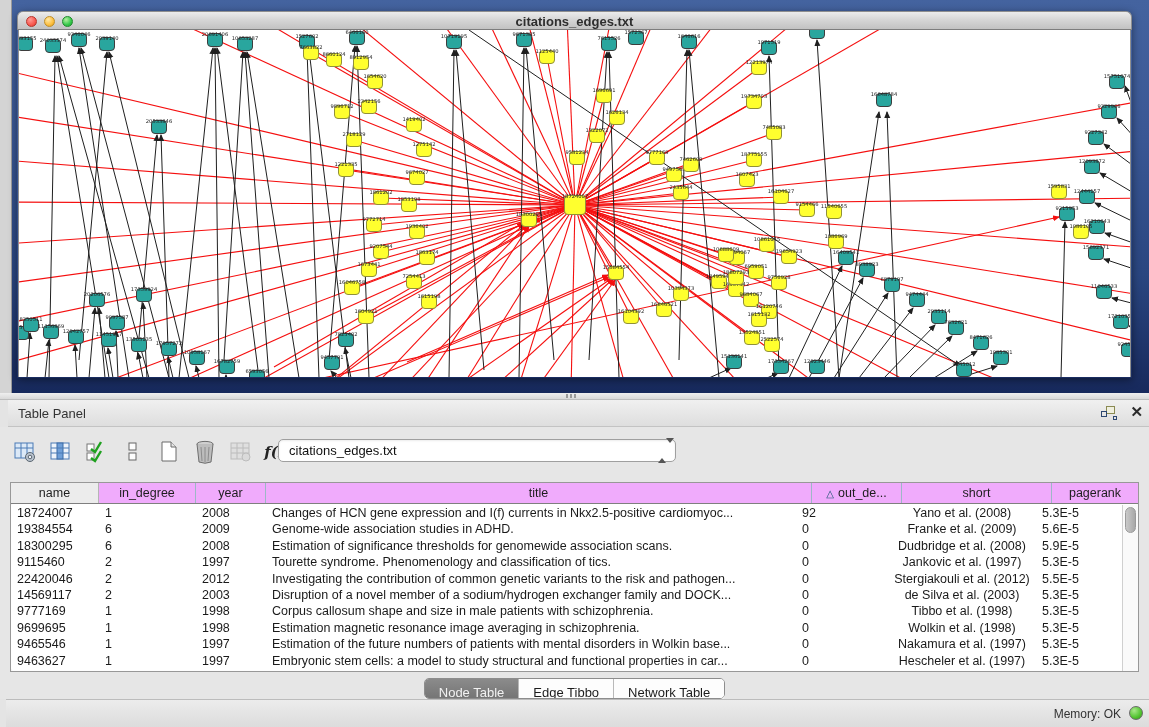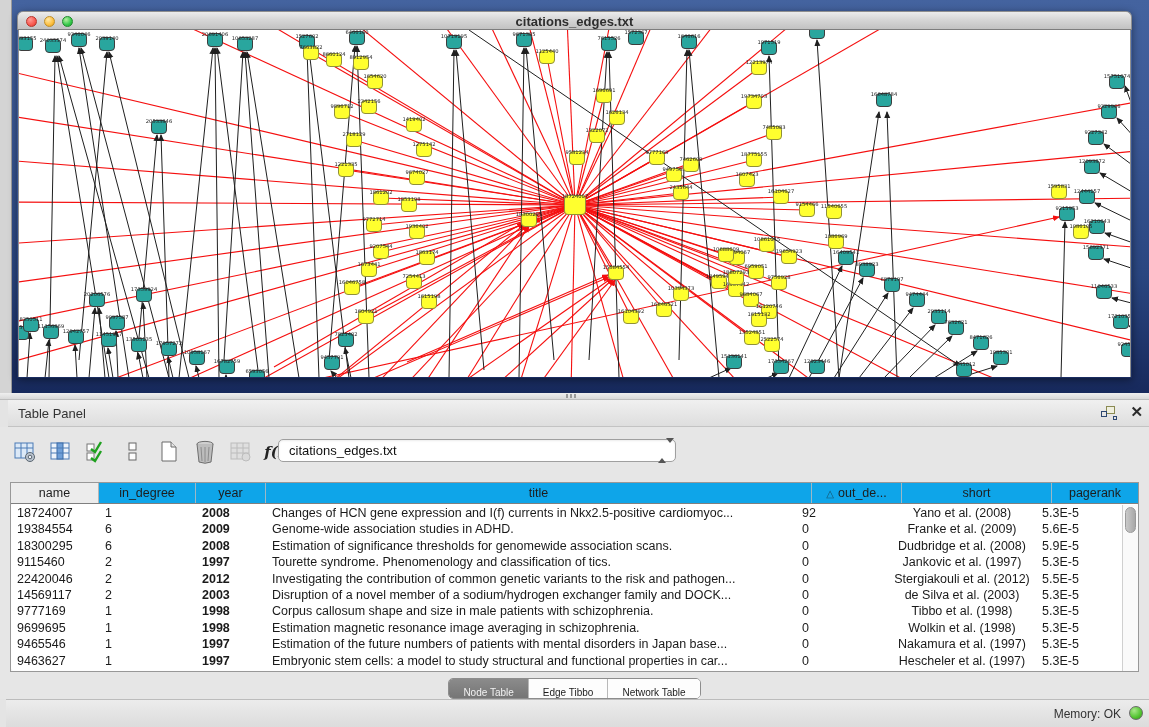--- a/index.html
+++ b/index.html
@@ -51,37 +51,37 @@
     border:1px solid #9f9f9f; border-radius:5px; font-size:13px; color:#111;
     display:flex; align-items:center; padding-left:10px; box-shadow:inset 0 1px 2px rgba(0,0,0,.08); }
   #combo-arrows { position:absolute; right:8px; top:3px; width:9px; height:16px; }
   #combo-arrows .up { width:0; height:0; border-left:4px solid transparent; border-right:4px solid transparent; border-bottom:5px solid #555; margin-bottom:3px; }
   #combo-arrows .dn { width:0; height:0; border-left:4px solid transparent; border-right:4px solid transparent; border-top:5px solid #555; }
 
   
   #table-inset { position:absolute; left:10px; top:55px; width:1129px; height:190px; background:#ffffff;
     border:1px solid #989898; box-shadow:inset 0 1px 2px rgba(0,0,0,.12); overflow:hidden; }
   #thead { display:flex; height:21px; border-bottom:1px solid #7f7f7f; font-size:12.5px; color:#1d1d1d; }
-  .th { display:flex; align-items:center; justify-content:center; background:#0ea5e9; border-right:1px solid #9db8c6; overflow:hidden; white-space:nowrap; }
+  .th { display:flex; align-items:center; justify-content:center; background:#f0abfc; border-right:1px solid #9db8c6; overflow:hidden; white-space:nowrap; }
   .th.gray { background:#ececec; border-right:1px solid #b5b5b5; }
   .sort-tri { font-size:10px; margin-right:4px; color:#16526e; }
   #tbody { position:absolute; left:0; top:22px; right:16px; bottom:0; }
   .tr { display:flex; height:16.4px; font-size:12.5px; color:#1a1a1a; background:#ffffff; }
   .td { overflow:hidden; white-space:nowrap; padding:1px 4px 0 6px; }
-  .c-name { width:88px; } .c-in { width:97px; } .c-year { width:70px;font-weight:bold; } .c-title { flex:1; }
+  .c-name { width:88px; } .c-in { width:97px; } .c-year { width:70px; } .c-title { flex:1; }
   .c-out { width:90px; } .c-short { width:150px; text-align:center; } .c-pr { width:86px; }
   .h-name{width:88px;} .h-in{width:97px;} .h-year{width:70px;} .h-title{flex:1;} .h-out{width:90px;} .h-short{width:150px;} .h-pr{width:86px; border-right:none;}
   #vscroll { position:absolute; right:0; top:22px; bottom:0; width:16px; background:#fafafa; border-left:1px solid #d0d0d0; }
   #vthumb { position:absolute; left:2px; top:2px; width:11px; height:26px; border-radius:6px;
     background:linear-gradient(90deg,#c9c9c9,#a8a8a8); border:1px solid #9a9a9a; }
 
   
   #tabbar { position:absolute; left:0; top:248px; width:1149px; height:26px; display:flex; justify-content:center; align-items:center; }
   #seg { display:flex; border:1px solid #8d8d8d; border-radius:5px; overflow:hidden; background:#fdfdfd; height:21px; box-shadow:0 1px 0 rgba(255,255,255,.7); }
-  .seg-item { padding:14px 14px; font-size:10px; color:#1c1c1c; display:flex; align-items:center; border-right:1px solid #b9b9b9; background:#fdfdfd; }
+  .seg-item { padding:14px 14px; font-size:13px; color:#1c1c1c; display:flex; align-items:center; border-right:1px solid #b9b9b9; background:#fdfdfd; }
   .seg-item:last-child { border-right:none; }
   .seg-item.active { background:linear-gradient(180deg,#8b8b8b,#6b6b6b); color:#f2f2f2; }
 
   
   #statusbar { position:absolute; left:6px; top:699px; width:1149px; height:28px;
     background:linear-gradient(180deg,#ececec,#dcdcdc); border-top:1px solid #bcbcbc; }
   #memory { position:absolute; right:34px; top:7px; font-size:12px; color:#333; }
   #mem-dot { position:absolute; right:12px; top:6px; width:14px; height:14px; border-radius:50%;
     background:radial-gradient(circle at 35% 30%,#a8e88a,#51c42f 60%,#338f1c); border:1px solid #6a6a6a; }
 </style>
@@ -669,21 +669,21 @@
             <div class="td c-year">1998</div>
             <div class="td c-title">Estimation magnetic resonance image averaging in schizophrenia.</div>
             <div class="td c-out">0</div>
             <div class="td c-short">Wolkin et al. (1998)</div>
             <div class="td c-pr">5.3E-5</div>
           </div>
           <div class="tr">
             <div class="td c-name">9465546</div>
             <div class="td c-in">1</div>
             <div class="td c-year">1997</div>
-            <div class="td c-title">Estimation of the future numbers of patients with mental disorders in Japan base...</div>
+            <div class="td c-title">Estimation of the future numbers of patients with mental disorders in Wolkin base...</div>
             <div class="td c-out">0</div>
             <div class="td c-short">Nakamura et al. (1997)</div>
             <div class="td c-pr">5.3E-5</div>
           </div>
           <div class="tr">
             <div class="td c-name">9463627</div>
             <div class="td c-in">1</div>
             <div class="td c-year">1997</div>
             <div class="td c-title">Embryonic stem cells: a model to study structural and functional properties in car...</div>
             <div class="td c-out">0</div>

